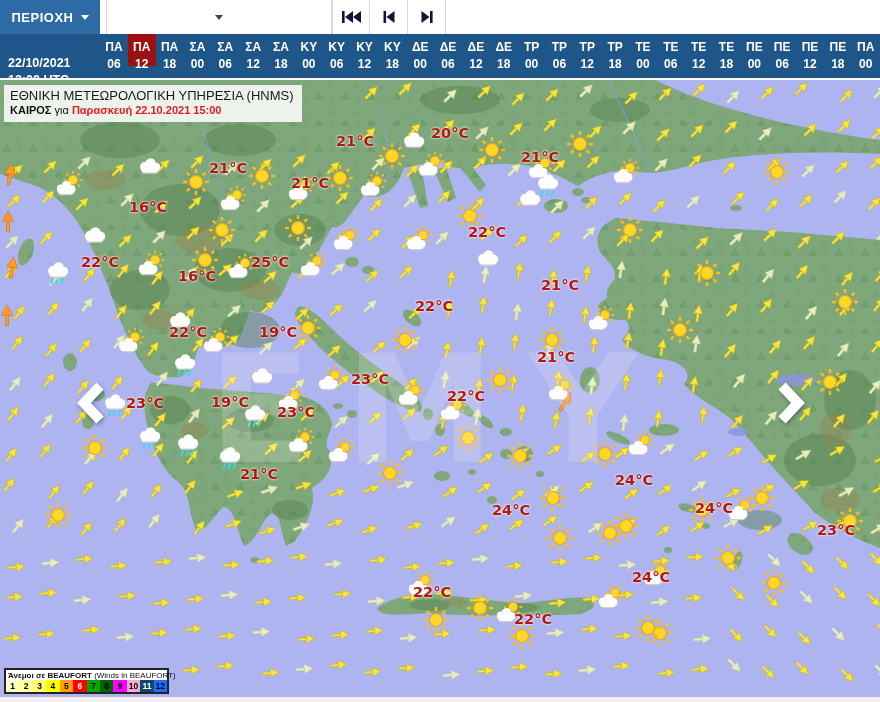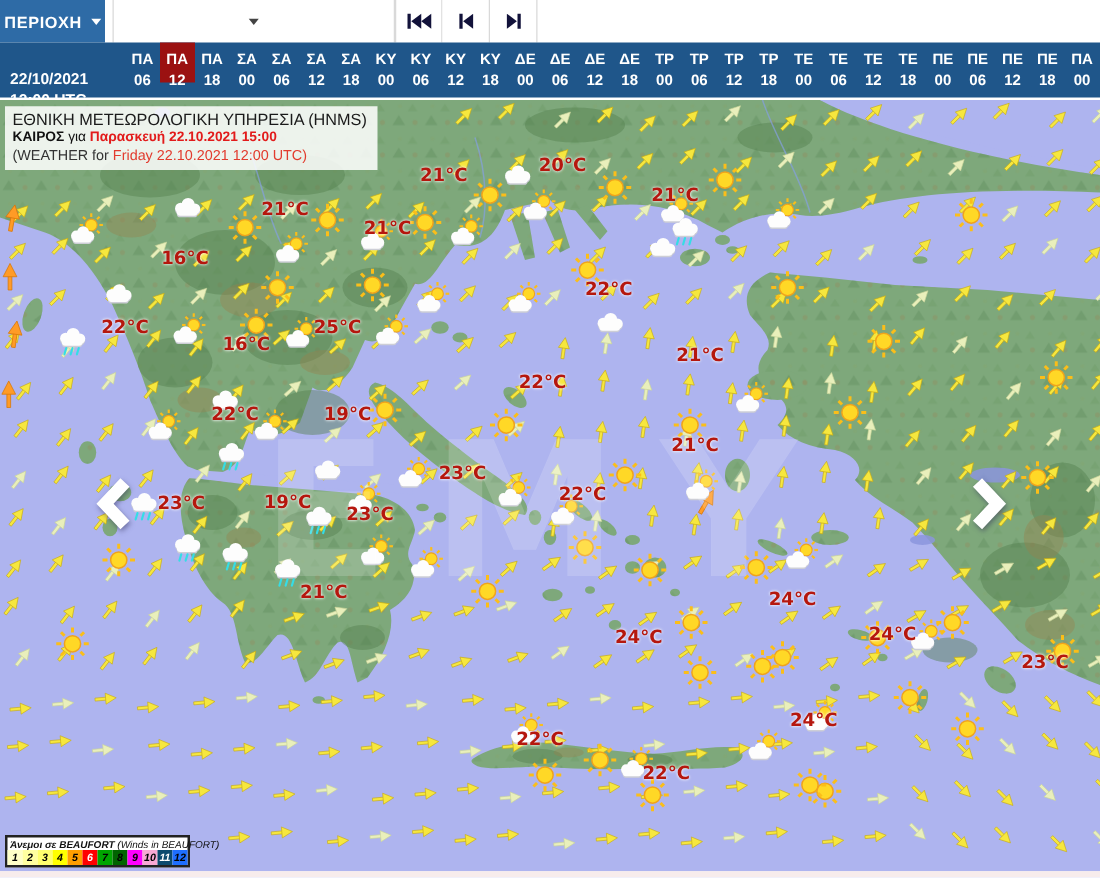--- a/index.html
+++ b/index.html
@@ -1,21 +1,21 @@
 <!DOCTYPE html>
 <html><head>
 <meta charset="utf-8">
 <style>
   html,body{margin:0;padding:0;background:#fff;}
   #app{position:relative;width:880px;height:702px;overflow:hidden;background:#fff;
        font-family:"Liberation Sans",sans-serif;}
   
   #toolbar{position:absolute;left:0;top:0;width:880px;height:34px;background:#fff;display:flex;align-items:stretch;}
   .btn{cursor:pointer;display:flex;align-items:center;justify-content:center;box-sizing:border-box;}
-  #region-btn{width:84px;background:#2e6ba6;color:#fff;font-size:13px;font-weight:bold;letter-spacing:.5px;gap:7px;}
+  #region-btn{width:100px;background:#2e6ba6;color:#fff;font-size:13px;font-weight:bold;letter-spacing:.5px;gap:7px;}
   .caret-down{width:0;height:0;border-left:4px solid transparent;border-right:4px solid transparent;border-top:5px solid #fff;}
   #datetime-btn{width:226px;margin-left:6px;border-left:1px solid #d9d9d9;border-right:1px solid #d9d9d9;
      color:#1b5fa6;font-size:13.5px;gap:8px;background:#fff;}
   #datetime-btn .caret-down{border-top-color:#444;}
   .nav-btn{width:38px;border-right:1px solid #d9d9d9;background:#fff;}
   .nav-btn svg{display:block;}
   
   #timeline{position:absolute;left:0;top:34px;width:880px;height:44px;background:#1f568a;display:flex;color:#fff;}
   #tl-label{width:100px;box-sizing:border-box;padding:21px 0 0 8px;font-weight:bold;font-size:12.5px;line-height:17px;white-space:nowrap;}
   #tl-cells{display:flex;flex:1;}
@@ -34,21 +34,21 @@
   .hl3 .red{color:#e23b2e;}
   #watermark{position:absolute;left:50%;top:330px;transform:translate(-50%,-50%);
      font-family:"DejaVu Sans",sans-serif;font-weight:bold;font-size:150px;letter-spacing:34px;
      color:#ffffff;opacity:.17;pointer-events:none;}
   .temp{position:absolute;transform:translate(-50%,-50%);color:#b5170e;font-weight:bold;font-size:14.5px;
      font-family:"DejaVu Sans",sans-serif;white-space:nowrap;
      text-shadow:0 0 2px rgba(255,255,255,.9),0 0 3px rgba(255,255,255,.7);}
   .chev{position:absolute;width:36px;height:46px;cursor:pointer;}
   .chev svg{filter:drop-shadow(1px 2px 2px rgba(50,50,90,.5));}
   
-  #legend{position:absolute;left:4px;top:588px;width:148px;border:2px solid #222;background:#fff;box-sizing:border-box;font-style:italic;}
+  #legend{position:absolute;left:4px;top:588px;width:165px;border:2px solid #222;background:#fff;box-sizing:border-box;}
   #legend-title{font-size:8px;color:#111;padding:1px 2px 0 2px;white-space:nowrap;}
   #legend-title .b{font-weight:bold;}
   #legend-cells{display:flex;height:12px;}
   .lg-cell{flex:1;font-size:8.5px;font-weight:bold;text-align:center;line-height:12px;}
   #bottom-strip{position:absolute;left:0;top:697px;width:880px;height:5px;background:#f7ecec;}
 </style>
 </head>
 <body>
 
 <div id="app">
@@ -843,21 +843,20 @@
           <use href="#sym-raincloud" transform="translate(548,102)"></use>
           <use href="#sym-raincloud" transform="translate(185,282)"></use>
         </g>
     </svg>
 
     <div id="watermark">EMY</div>
 
     <div id="map-header">
       <div class="hl1">ΕΘΝΙΚΗ ΜΕΤΕΩΡΟΛΟΓΙΚΗ ΥΠΗΡΕΣΙΑ (HNMS)</div>
       <div class="hl2"><span class="b">ΚΑΙΡΟΣ</span><span> για </span><span class="red">Παρασκευή 22.10.2021 15:00</span></div>
-      <div class="hl3"><span>(WEATHER for </span><span class="red">Friday 22.10.2021 12:00 UTC)</span></div>
     </div>
 
     <div id="temps">
         <span class="temp" style="left: 355px; top: 61px;">21°C</span>
         <span class="temp" style="left: 450px; top: 53px;">20°C</span>
         <span class="temp" style="left: 540px; top: 77px;">21°C</span>
         <span class="temp" style="left: 228px; top: 88px;">21°C</span>
         <span class="temp" style="left: 310px; top: 103px;">21°C</span>
         <span class="temp" style="left: 148px; top: 127px;">16°C</span>
         <span class="temp" style="left: 487px; top: 152px;">22°C</span>

